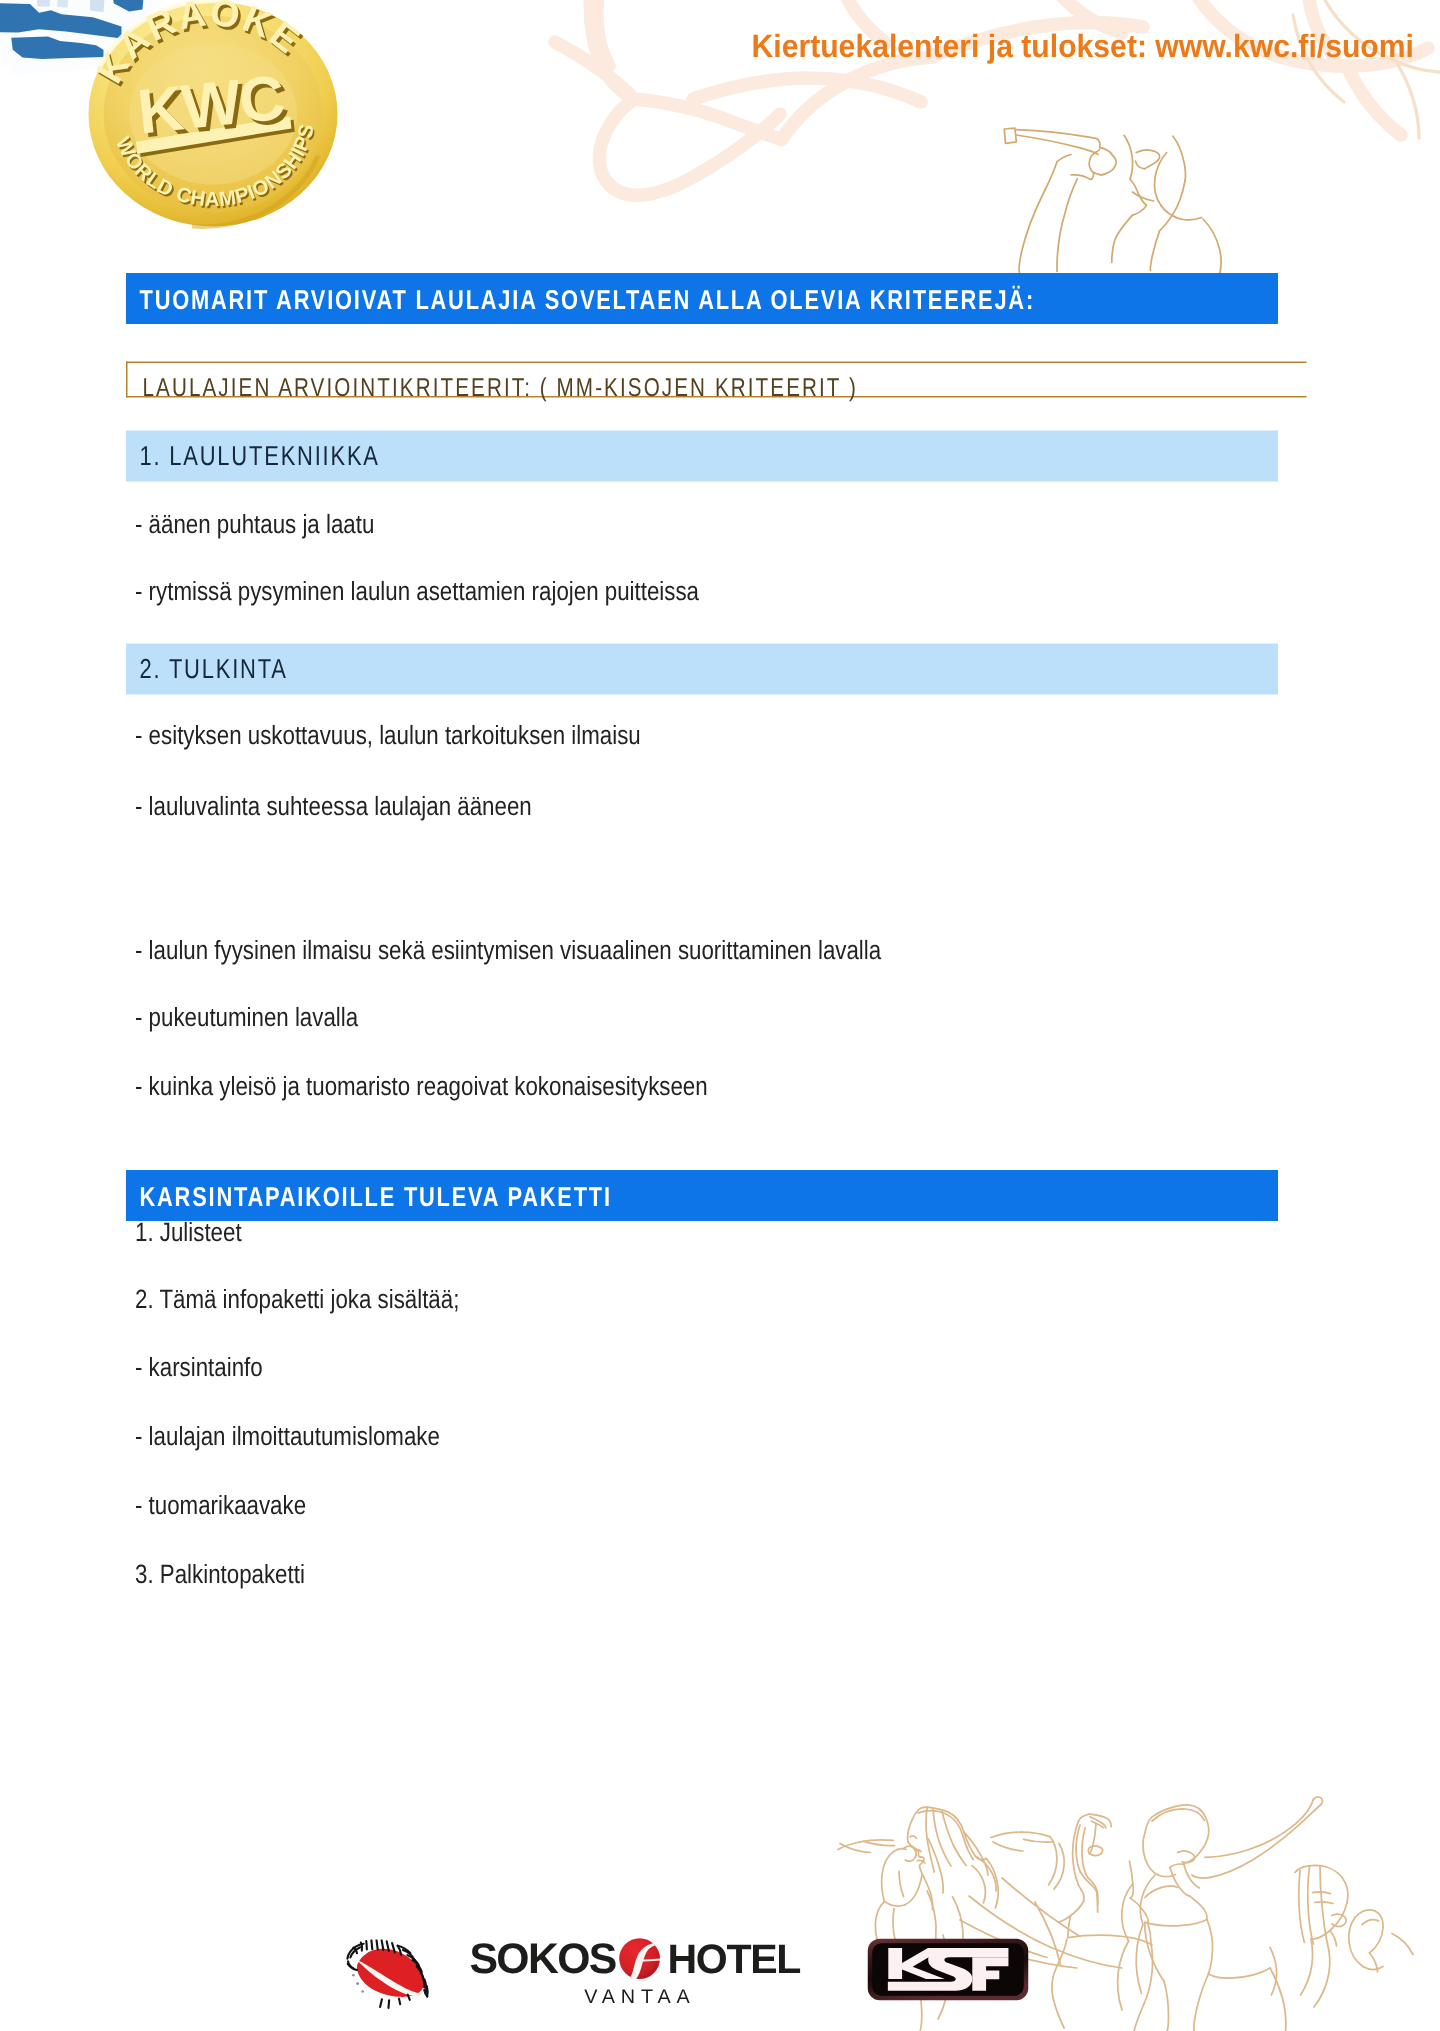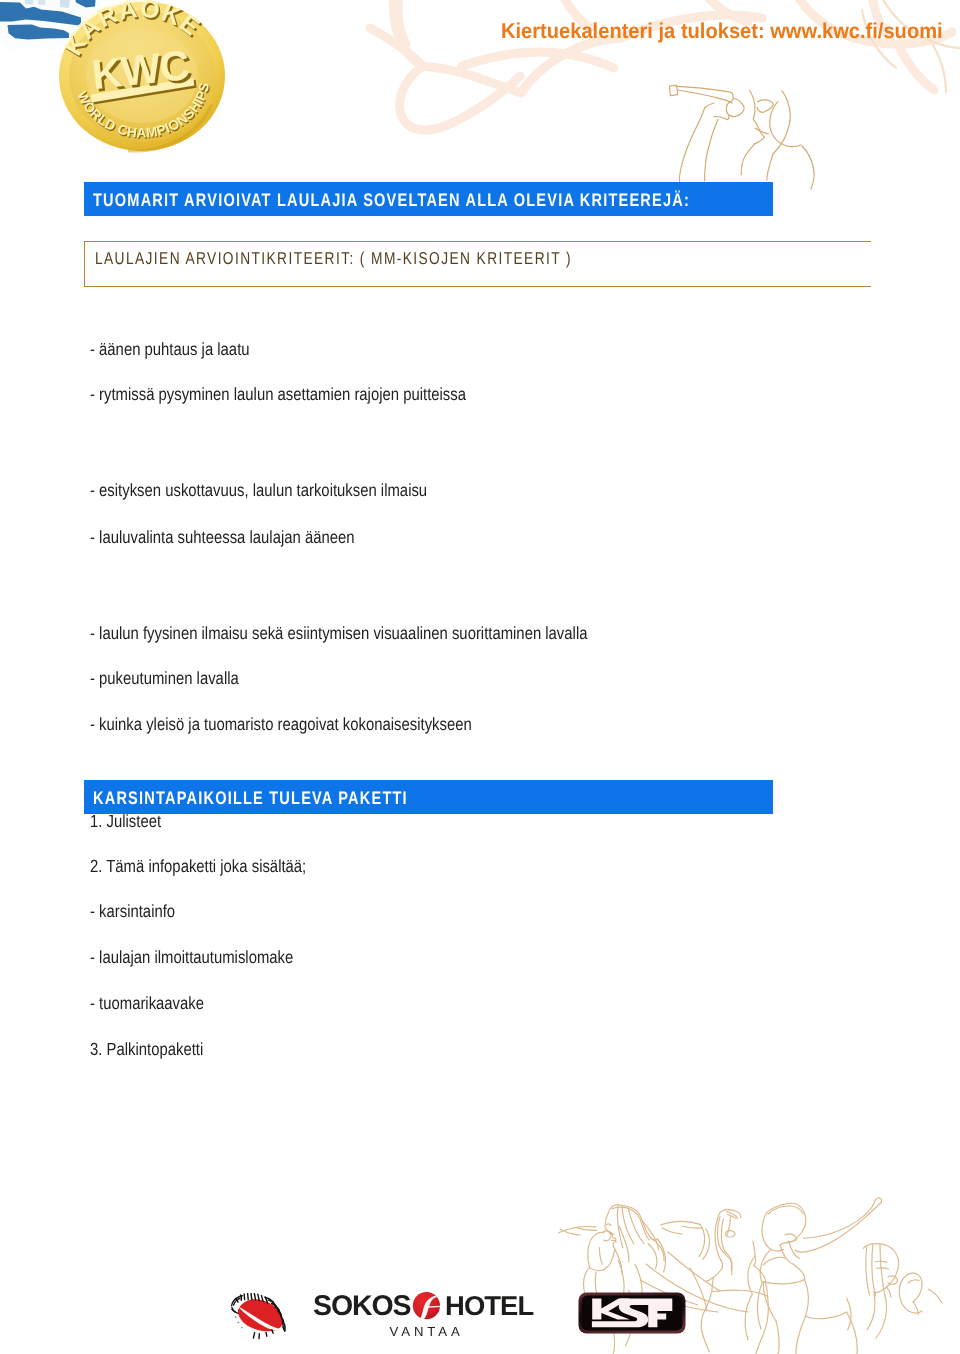--- a/index.html
+++ b/index.html
@@ -7,30 +7,30 @@
        font-family:"Liberation Sans",sans-serif;-webkit-font-smoothing:antialiased;text-rendering:geometricPrecision;}
   .page{position:absolute;left:0;top:0;width:960px;height:1354px;overflow:hidden;will-change:transform;}
   .abs{position:absolute;}
   #bgart{position:absolute;left:0;top:0;width:960px;height:1354px;pointer-events:none;}
   #medal{position:absolute;left:0px;top:0px;width:240px;height:160px;}
 
   .hdr-link{position:absolute;left:501px;top:20px;font-size:21.5px;font-weight:bold;
             color:#ec7a18;white-space:nowrap;transform:scaleX(.935);transform-origin:0 50%;
             letter-spacing:0px;line-height:22px;opacity:.999;}
 
-  .bar{position:absolute;left:84px;width:689px;height:34px;box-sizing:border-box;}
+  .bar{position:absolute;left:84px;width:768px;height:34px;box-sizing:border-box;}
   .bar-blue{background:#0d75e8;}
   .bar-light{background:#bcdffa;}
   .bar > span{position:absolute;left:9px;top:0;height:34px;line-height:36px;opacity:.999;
        white-space:nowrap;display:block;transform:scaleX(.80);transform-origin:0 50%;
        font-size:18.3px;letter-spacing:1.5px;}
   .bar-blue > span{color:#ffffff;font-weight:bold;letter-spacing:1.5px;font-size:18.2px;}
   .bar-light > span{color:#16283b;line-height:34px;}
 
-  .boxed{position:absolute;left:84px;width:787px;height:46px;
+  .boxed{position:absolute;left:84px;width:787px;height:24px;
        border-top:1.2px solid #b8832f;border-left:1.2px solid #b8832f;border-bottom:1.2px solid #b8832f;
        box-sizing:border-box;}
   .boxed > span{position:absolute;left:10px;top:0;height:28px;line-height:32px;opacity:.999;white-space:nowrap;
        display:block;transform:scaleX(.80);transform-origin:0 50%;color:#55411f;
        font-size:17.2px;letter-spacing:1.75px;}
 
   .body-line{position:absolute;left:90px;font-size:17.6px;color:#222222;white-space:nowrap;
        transform:scaleX(.845);transform-origin:0 50%;line-height:20px;opacity:.999;}
 </style>
 </head>
@@ -404,23 +404,29 @@
   <div class="hdr-link">Kiertuekalenteri ja tulokset: www.kwc.fi/suomi</div>
 
   <div class="bar bar-blue" style="top:182px">
     <span>TUOMARIT ARVIOIVAT LAULAJIA SOVELTAEN ALLA OLEVIA KRITEEREJÄ:</span>
     </div>
 
   <div class="boxed" style="top:241px">
     <span>LAULAJIEN ARVIOINTIKRITEERIT: ( MM-KISOJEN KRITEERIT )</span>
     </div>
 
+  <div class="bar bar-light" style="top:287px">
+    <span>1. LAULUTEKNIIKKA</span>
+    </div>
   <div class="body-line" style="top:339px">- äänen puhtaus ja laatu</div>
   <div class="body-line" style="top:384px">- rytmissä pysyminen laulun asettamien rajojen puitteissa</div>
 
+  <div class="bar bar-light" style="top:429px">
+    <span>2. TULKINTA</span>
+    </div>
   <div class="body-line" style="top:480px">- esityksen uskottavuus, laulun tarkoituksen ilmaisu</div>
   <div class="body-line" style="top:527px">- lauluvalinta suhteessa laulajan ääneen</div>
 
   <div class="body-line" style="top:623px">- laulun fyysinen ilmaisu sekä esiintymisen visuaalinen suorittaminen lavalla</div>
   <div class="body-line" style="top:668px">- pukeutuminen lavalla</div>
   <div class="body-line" style="top:714px">- kuinka yleisö ja tuomaristo reagoivat kokonaisesitykseen</div>
 
   <div class="bar bar-blue" style="top:780px">
     <span>KARSINTAPAIKOILLE TULEVA PAKETTI</span>
     </div>

